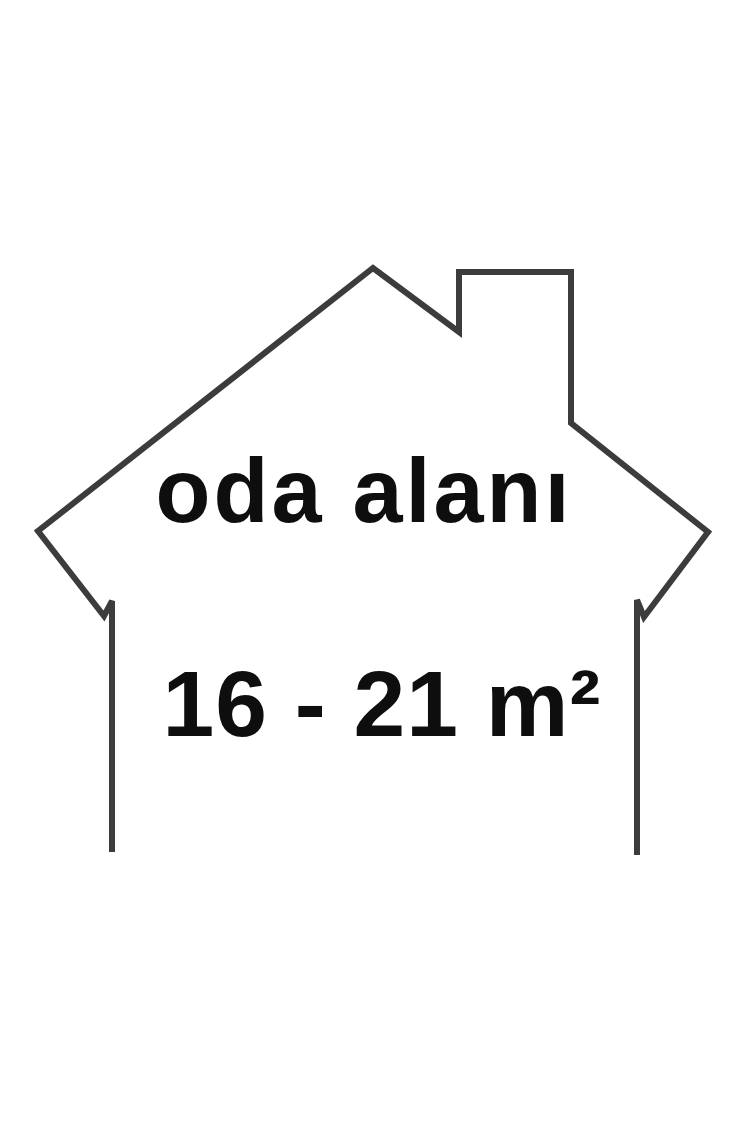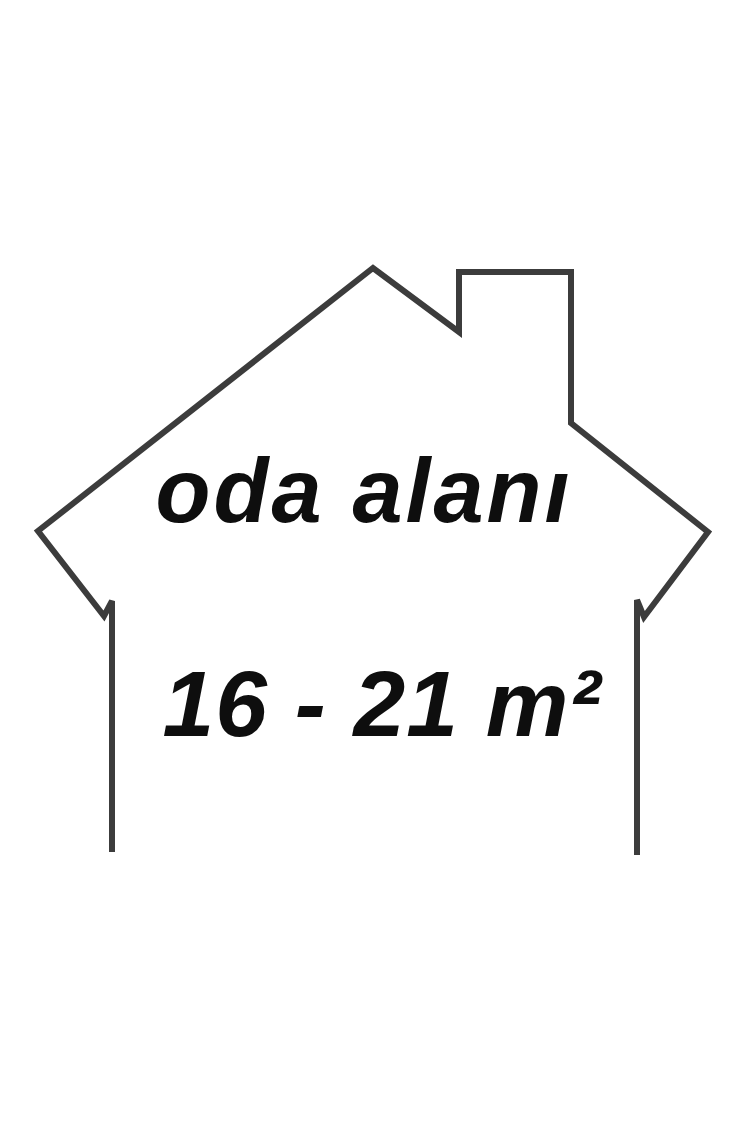--- a/index.html
+++ b/index.html
@@ -10,21 +10,20 @@
     width: 750px;
     height: 1125px;
     background: #ffffff;
     overflow: hidden;
     position: relative;
     font-family: "Liberation Sans", "DejaVu Sans", sans-serif;
   }
   .stage {
     position: absolute;
     inset: 0;
-    font-style: italic;
   }
   .house-svg {
     position: absolute;
     left: 0;
     top: 0;
     width: 750px;
     height: 1125px;
   }
   .room-label {
     position: absolute;

